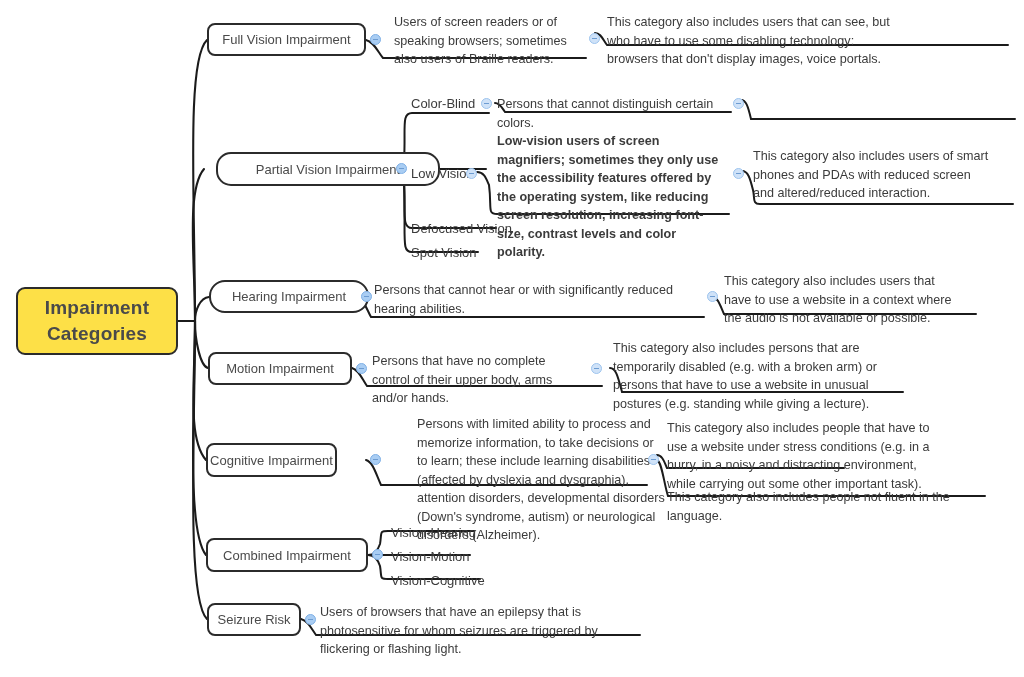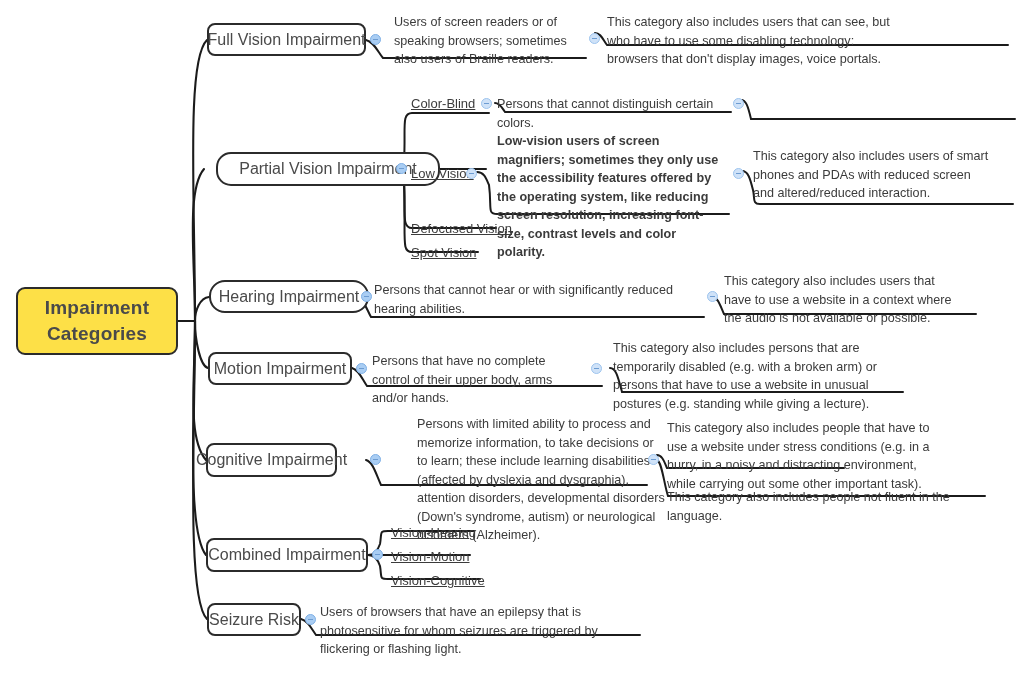--- a/index.html
+++ b/index.html
@@ -45,32 +45,31 @@
     line-height: 1.35;
     letter-spacing: .2px;
   }
   .branch-node {
     border: 2px solid #2b2b2b;
     border-radius: 8px;
     background: #ffffff;
     display: flex;
     align-items: center;
     justify-content: center;
-    font-size: 16px;
+    font-size: 13px;
     color: #4a4a4a;
     padding: 0 10px;
     white-space: nowrap;
   }
   
   .plain-node {
     font-size: 13px;
     color: #3b3b3b;
     line-height: 1.45;
     white-space: nowrap;
-    text-decoration: underline;
   }
   .para-node {
     font-size: 12.6px;
     color: #3b3b3b;
     line-height: 1.47;
   }
 
   
   .collapse-icon {
     position: absolute;

